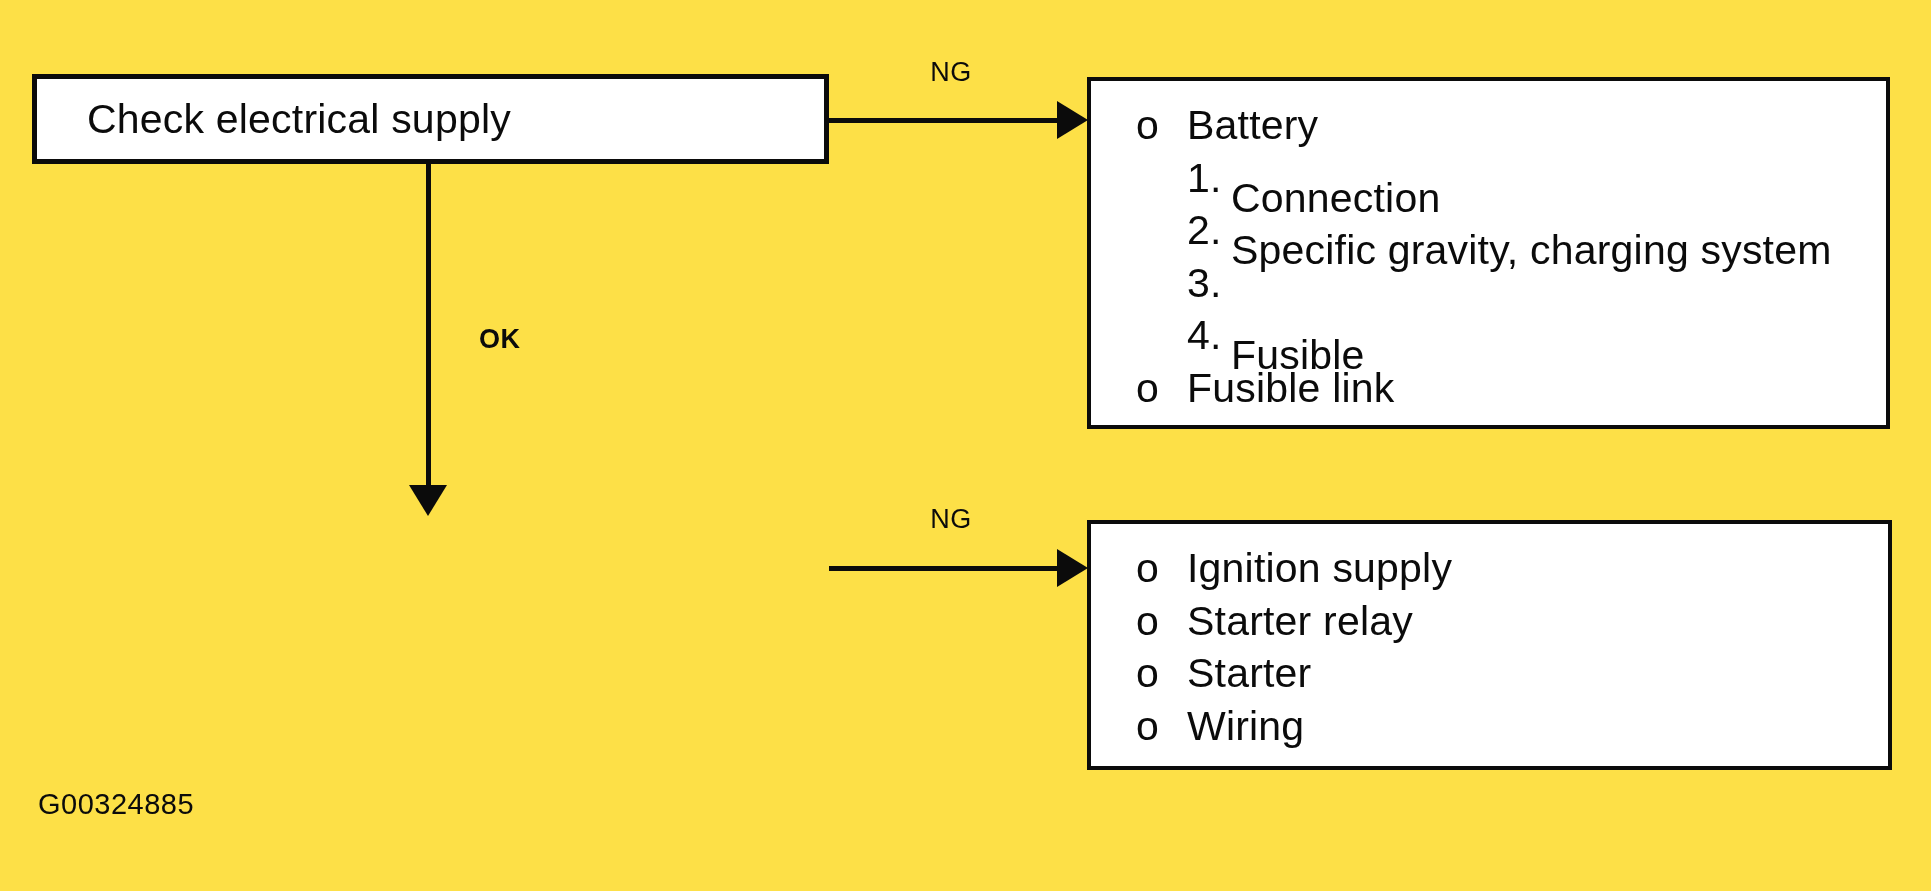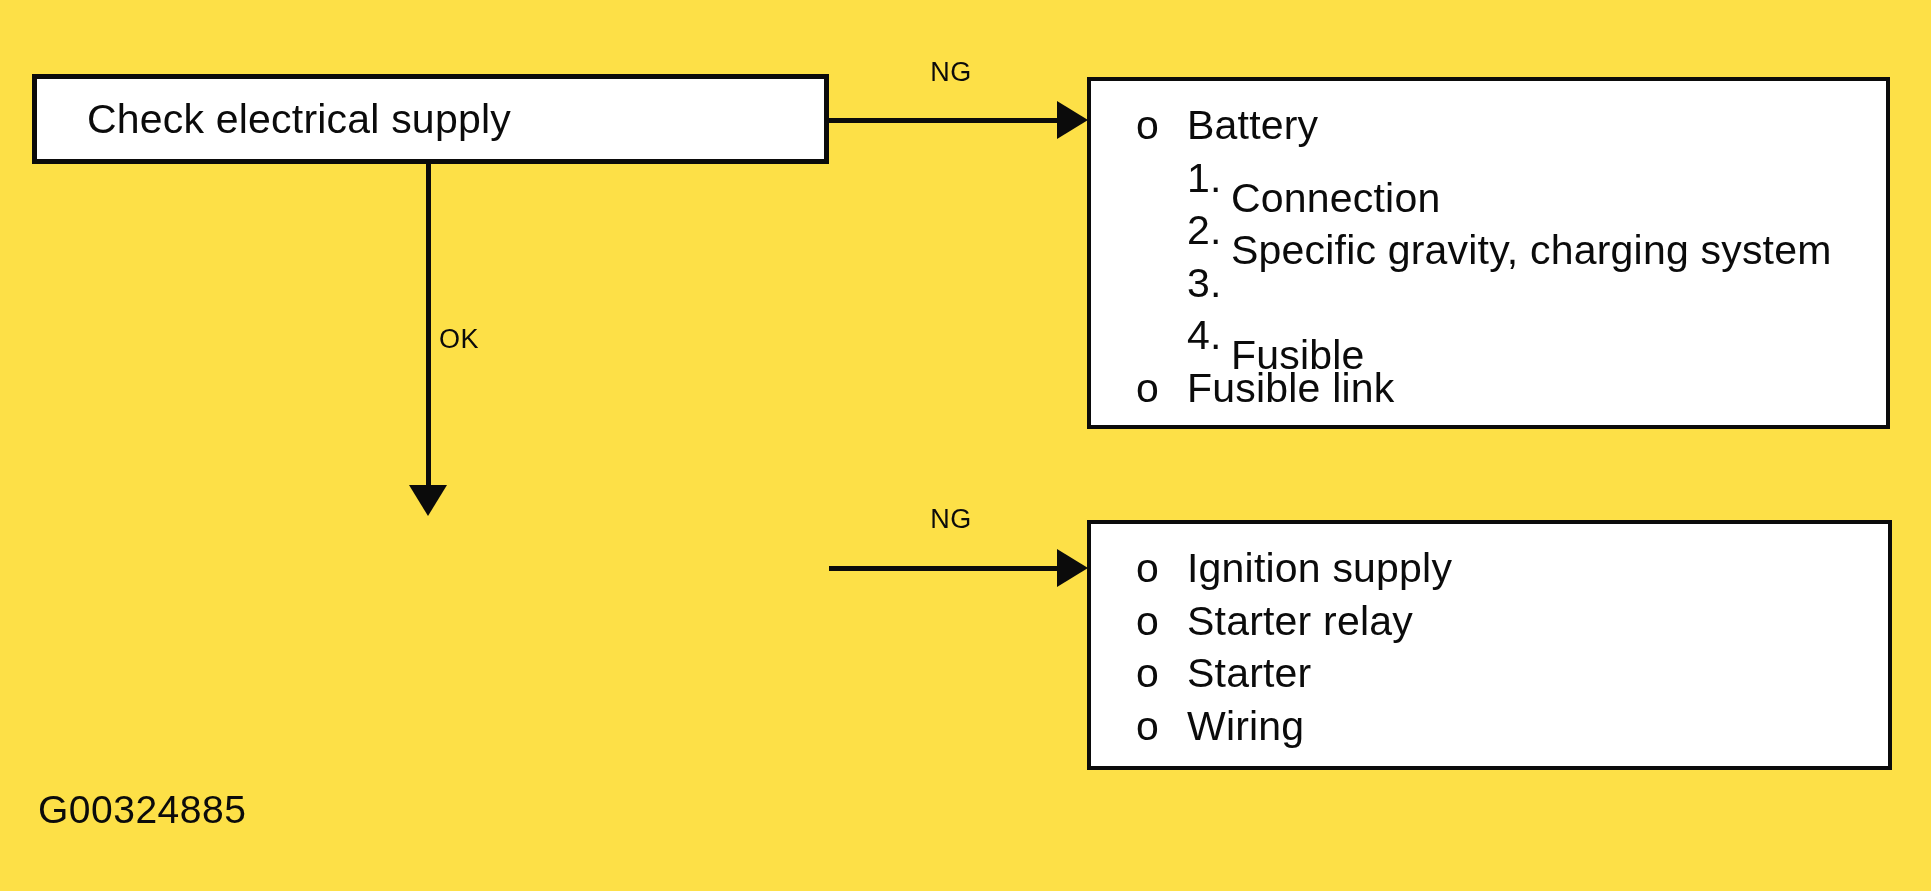--- a/index.html
+++ b/index.html
@@ -95,28 +95,28 @@
 
   
   .edge-label {
     position: absolute;
     font-size: 27px;
     letter-spacing: 0.5px;
     white-space: nowrap;
   }
   #ng1-label { left: 905px; top: 57px;  width: 92px; text-align: center; }
   #ng2-label { left: 905px; top: 504px; width: 92px; text-align: center; }
-  #ok-label  { left: 439px; top: 324px; }
+  #ok-label  { left: 479px; top: 324px; font-weight: bold; }
 
   
   .figure-code {
     position: absolute;
     left: 38px;
     top: 788px;
-    font-size: 39px;
+    font-size: 29px;
     letter-spacing: 0.5px;
   }
 </style>
 </head>
 <body>
 
 <div class="canvas">
 
   <div class="step-box" id="step-1">
     <span>Check electrical supply</span>

